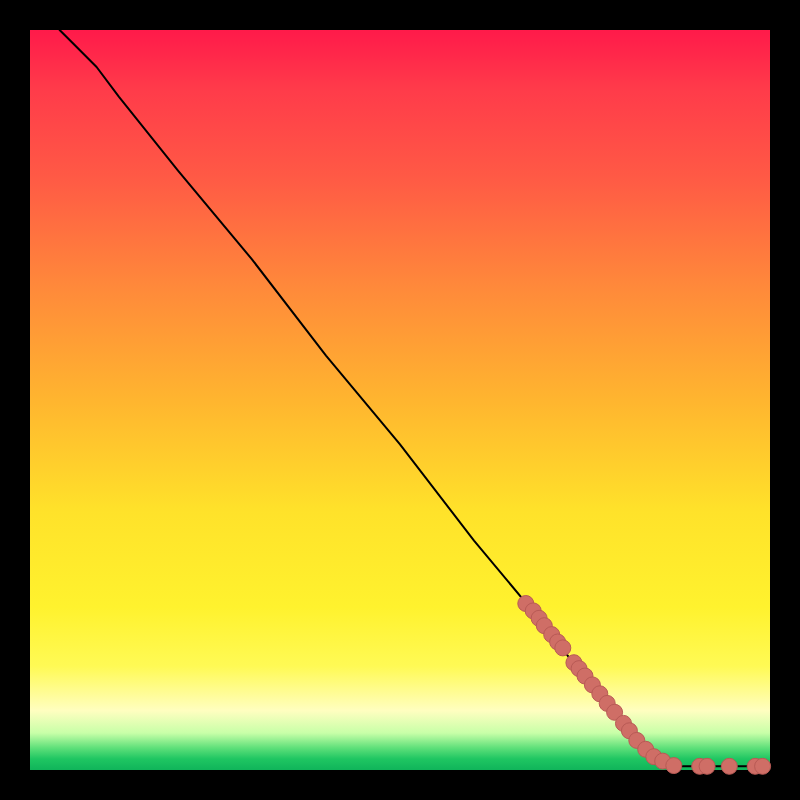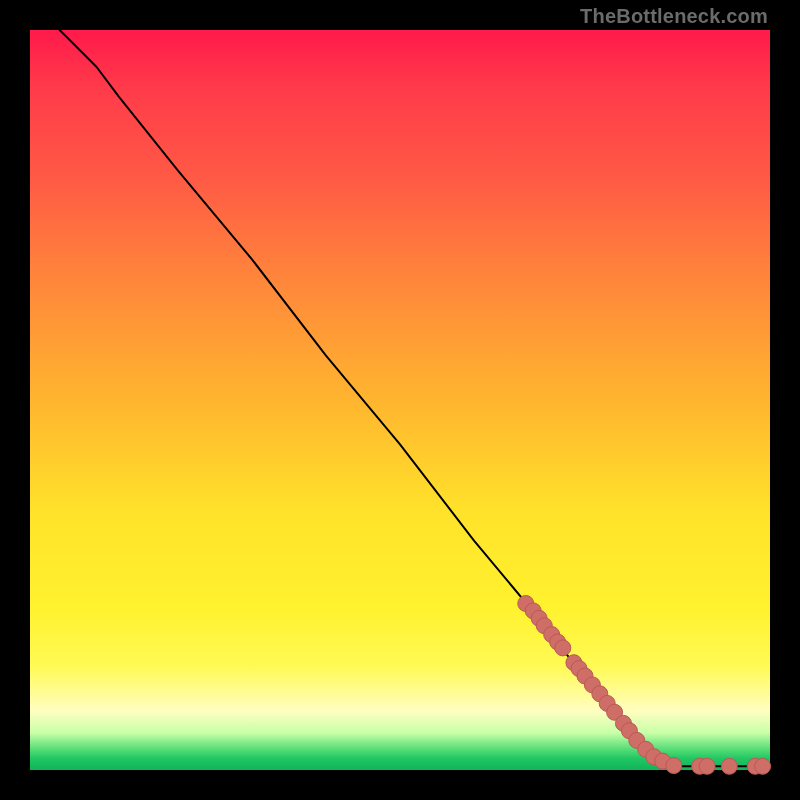--- a/index.html
+++ b/index.html
@@ -91,14 +91,13 @@
           <circle cx="643.8" cy="735.56" r="8" fill="#cf6e66" stroke="#b85a55" stroke-width="1"></circle>
           <circle cx="669.7" cy="736.3" r="8" fill="#cf6e66" stroke="#b85a55" stroke-width="1"></circle>
           <circle cx="677.1" cy="736.3" r="8" fill="#cf6e66" stroke="#b85a55" stroke-width="1"></circle>
           <circle cx="699.3" cy="736.3" r="8" fill="#cf6e66" stroke="#b85a55" stroke-width="1"></circle>
           <circle cx="725.1999999999999" cy="736.3" r="8" fill="#cf6e66" stroke="#b85a55" stroke-width="1"></circle>
           <circle cx="732.6" cy="736.3" r="8" fill="#cf6e66" stroke="#b85a55" stroke-width="1"></circle>
         </g>
     </svg>
   </div>
 
-  <div class="attribution">TheBottleneck.com</div>
 </div>
 
 </body></html>

